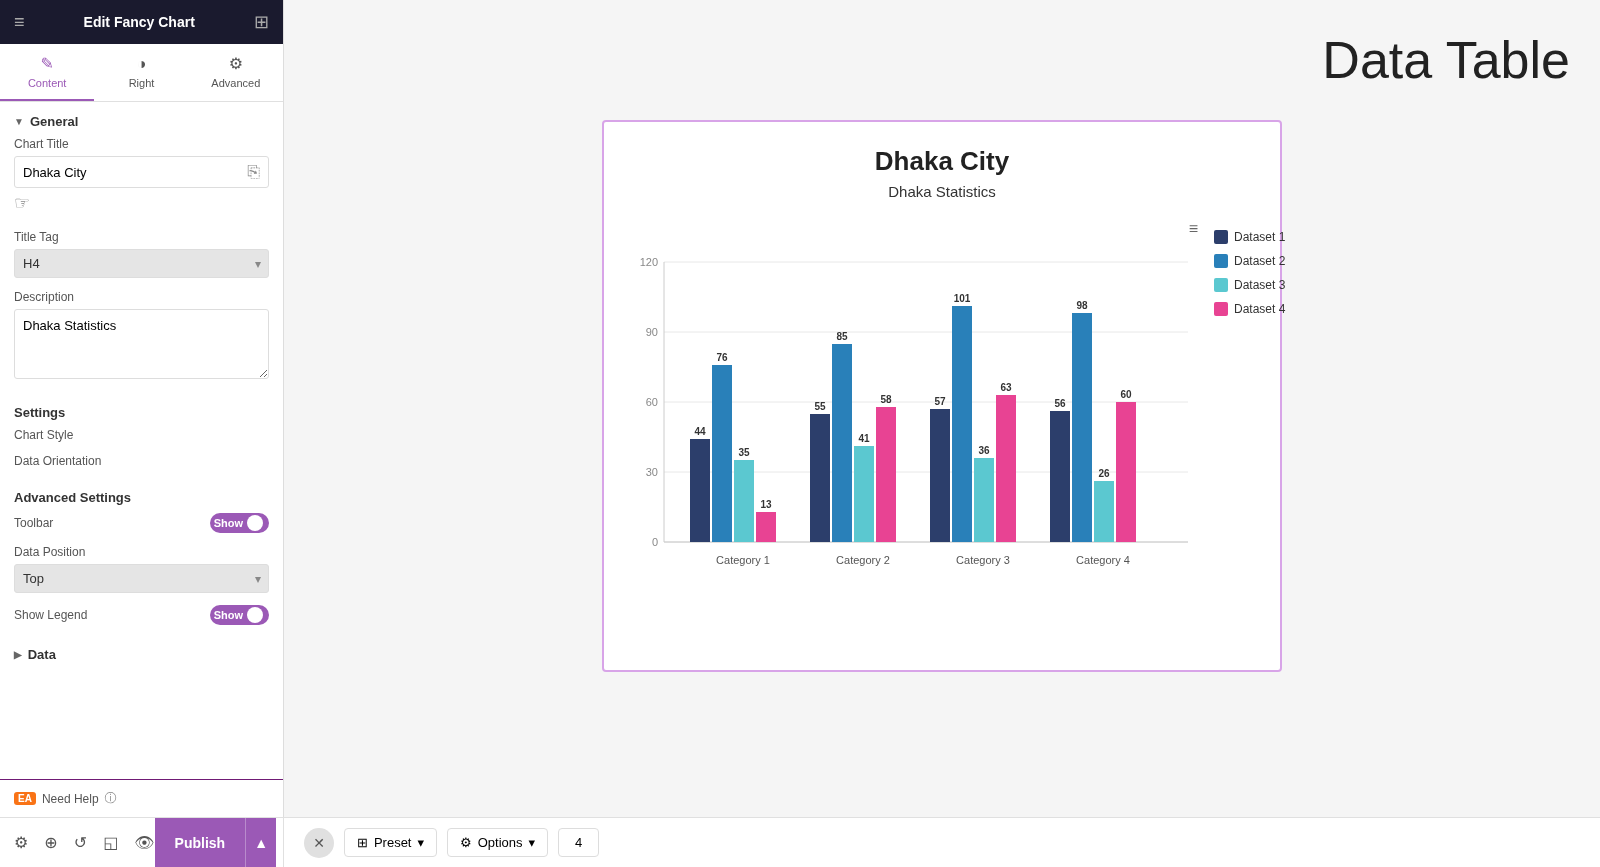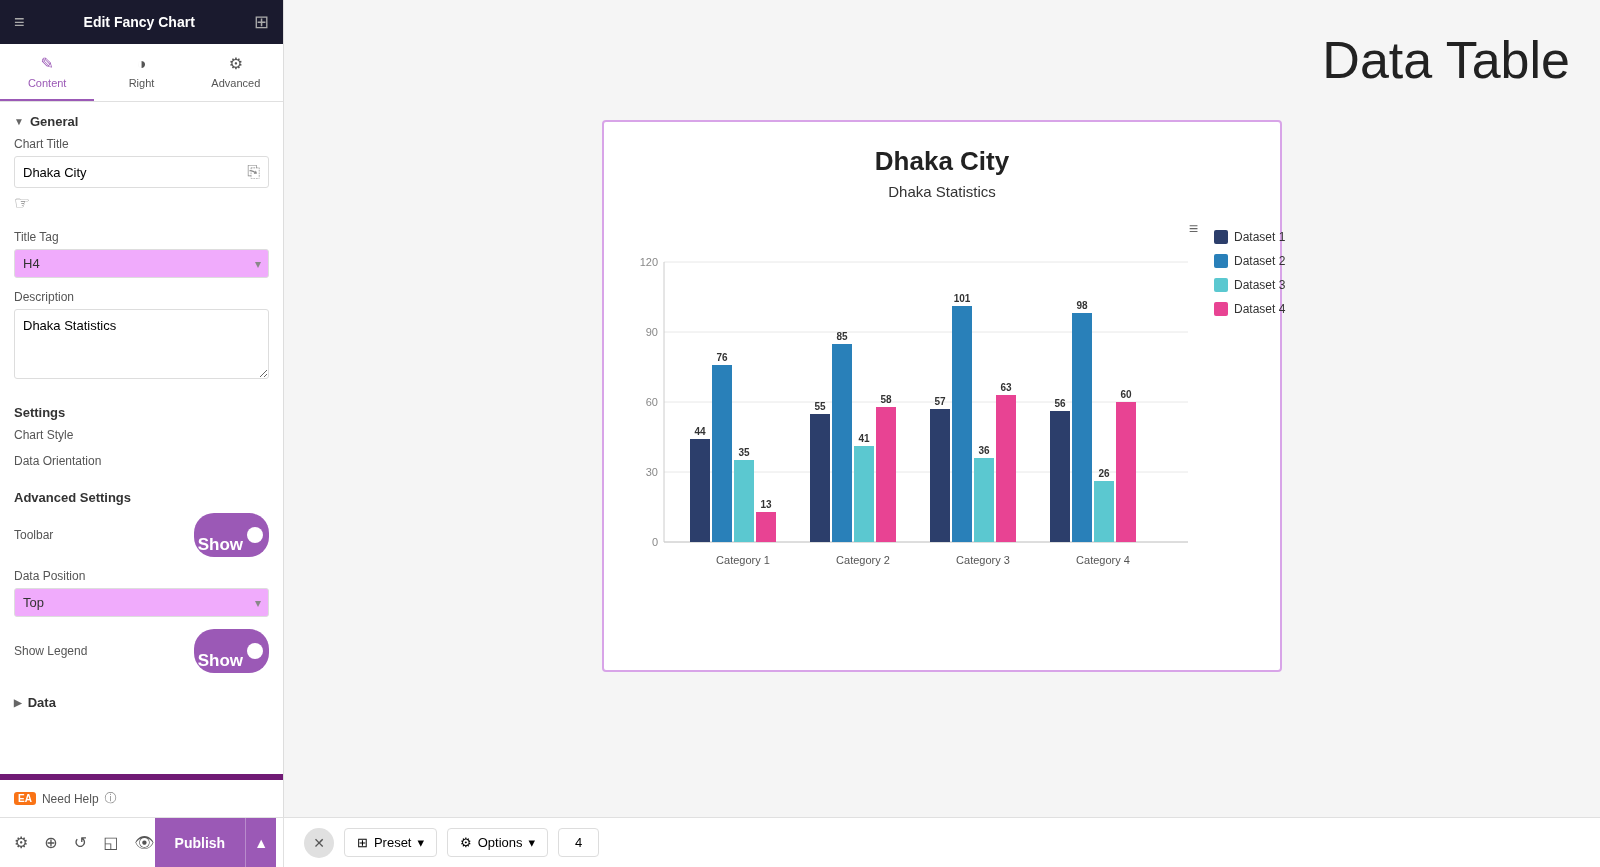--- a/index.html
+++ b/index.html
@@ -25,39 +25,39 @@
     .section-header .chevron { font-size: 10px; color: #666; }
 
     .field-row { margin-bottom: 12px; }
     .field-label { font-size: 12px; color: #555; margin-bottom: 5px; }
 
     .input-with-icon { display: flex; align-items: center; border: 1px solid #ddd; border-radius: 3px; }
     .input-with-icon input { flex: 1; border: none; outline: none; padding: 6px 8px; font-size: 13px; background: transparent; }
     .input-with-icon .input-icon { padding: 6px 8px; color: #888; cursor: pointer; }
 
     .select-wrapper { position: relative; }
-    .select-wrapper select { width: 100%; appearance: none; border: 1px solid #ddd; border-radius: 3px; padding: 6px 28px 6px 8px; font-size: 13px; color: #333; background: #f0abfc; cursor: pointer; outline: none; }
+    .select-wrapper select { width: 100%; appearance: none; border: 1px solid #ddd; border-radius: 3px; padding: 6px 28px 6px 8px; font-size: 13px; color: #333; background: #e5e5e5; cursor: pointer; outline: none; }
     .select-wrapper::after { content: '▾'; position: absolute; right: 8px; top: 50%; transform: translateY(-50%); pointer-events: none; color: #888; font-size: 12px; }
 
     .textarea-field { width: 100%; border: 1px solid #ddd; border-radius: 3px; padding: 8px; font-size: 13px; resize: vertical; min-height: 70px; outline: none; font-family: inherit; }
 
     .settings-label { font-size: 13px; font-weight: 600; color: #333; padding: 10px 0 8px; }
 
     .toggle-row { display: flex; align-items: center; justify-content: space-between; margin-bottom: 12px; }
     .toggle-label { font-size: 12px; color: #555; }
     .toggle { display: flex; align-items: center; background: #9b59b6; border-radius: 20px; padding: 2px 6px 2px 4px; gap: 4px; cursor: pointer; min-width: 54px; justify-content: flex-end; }
-    .toggle-text { color: #fff; font-size: 17px; font-weight: 600; margin-top: 20px; }
+    .toggle-text { color: #fff; font-size: 11px; font-weight: 600; }
     .toggle-circle { width: 16px; height: 16px; background: #fff; border-radius: 50%; }
 
     .advanced-settings-label { font-size: 13px; font-weight: 600; color: #333; padding: 10px 0 8px; }
 
     .data-section { display: flex; align-items: center; gap: 6px; padding: 10px 0; font-size: 13px; font-weight: 600; color: #333; cursor: pointer; }
     .data-section .chevron-right { font-size: 10px; color: #666; }
 
-    .sidebar-footer { padding: 10px 14px; border-top: 6px solid #701a75; display: flex; align-items: center; justify-content: space-between; flex-shrink: 0; }
+    .sidebar-footer { padding: 10px 14px; border-top: 1px solid #701a75; display: flex; align-items: center; justify-content: space-between; flex-shrink: 0; }
     .need-help { display: flex; align-items: center; gap: 6px; font-size: 12px; color: #555; cursor: pointer; }
     .ea-badge { background: #f97316; color: #fff; font-size: 10px; font-weight: 700; border-radius: 3px; padding: 1px 4px; }
     .help-icon { color: #888; font-size: 12px; }
 
     .bottom-bar { background: #fff; border-top: 1px solid #e0e0e0; height: 50px; display: flex; align-items: center; flex-shrink: 0; }
     .bottom-bar-left { width: 284px; display: flex; align-items: center; justify-content: space-between; padding: 0 14px; border-right: 1px solid #e0e0e0; height: 100%; }
     .bottom-icons { display: flex; gap: 16px; }
     .bottom-icon { color: #555; font-size: 16px; cursor: pointer; }
     .publish-btn { background: #9b59b6; color: #fff; border: none; padding: 8px 20px; font-size: 14px; font-weight: 600; cursor: pointer; border-radius: 0; height: 100%; }
     .expand-icon { color: #fff; font-size: 14px; padding: 0 8px; background: #9b59b6; height: 100%; display: flex; align-items: center; cursor: pointer; border-left: 1px solid rgba(255,255,255,0.3); }

